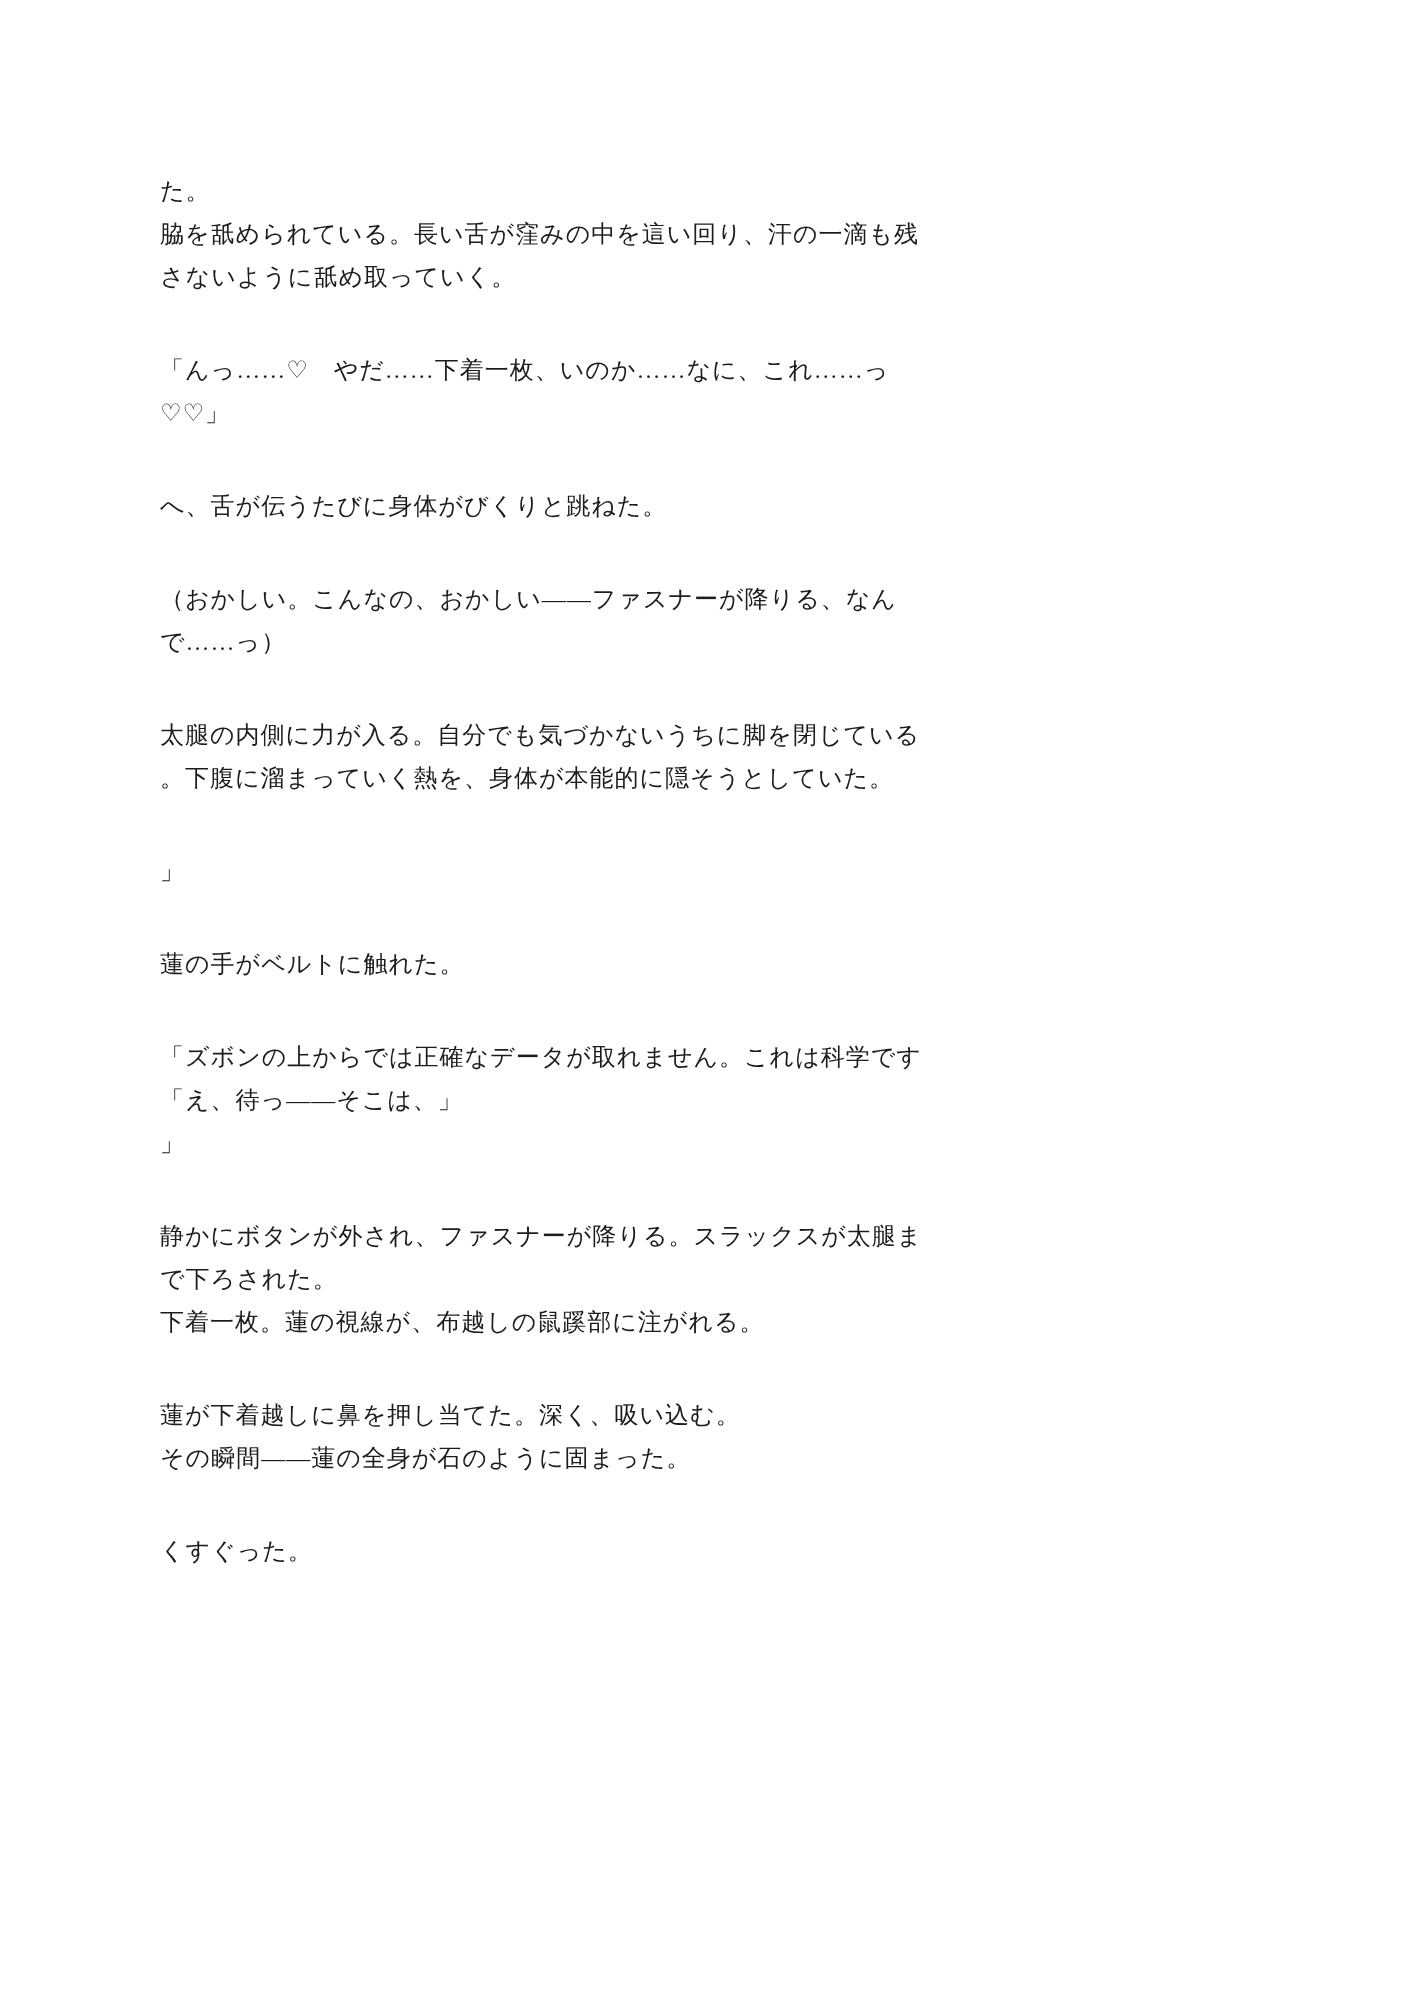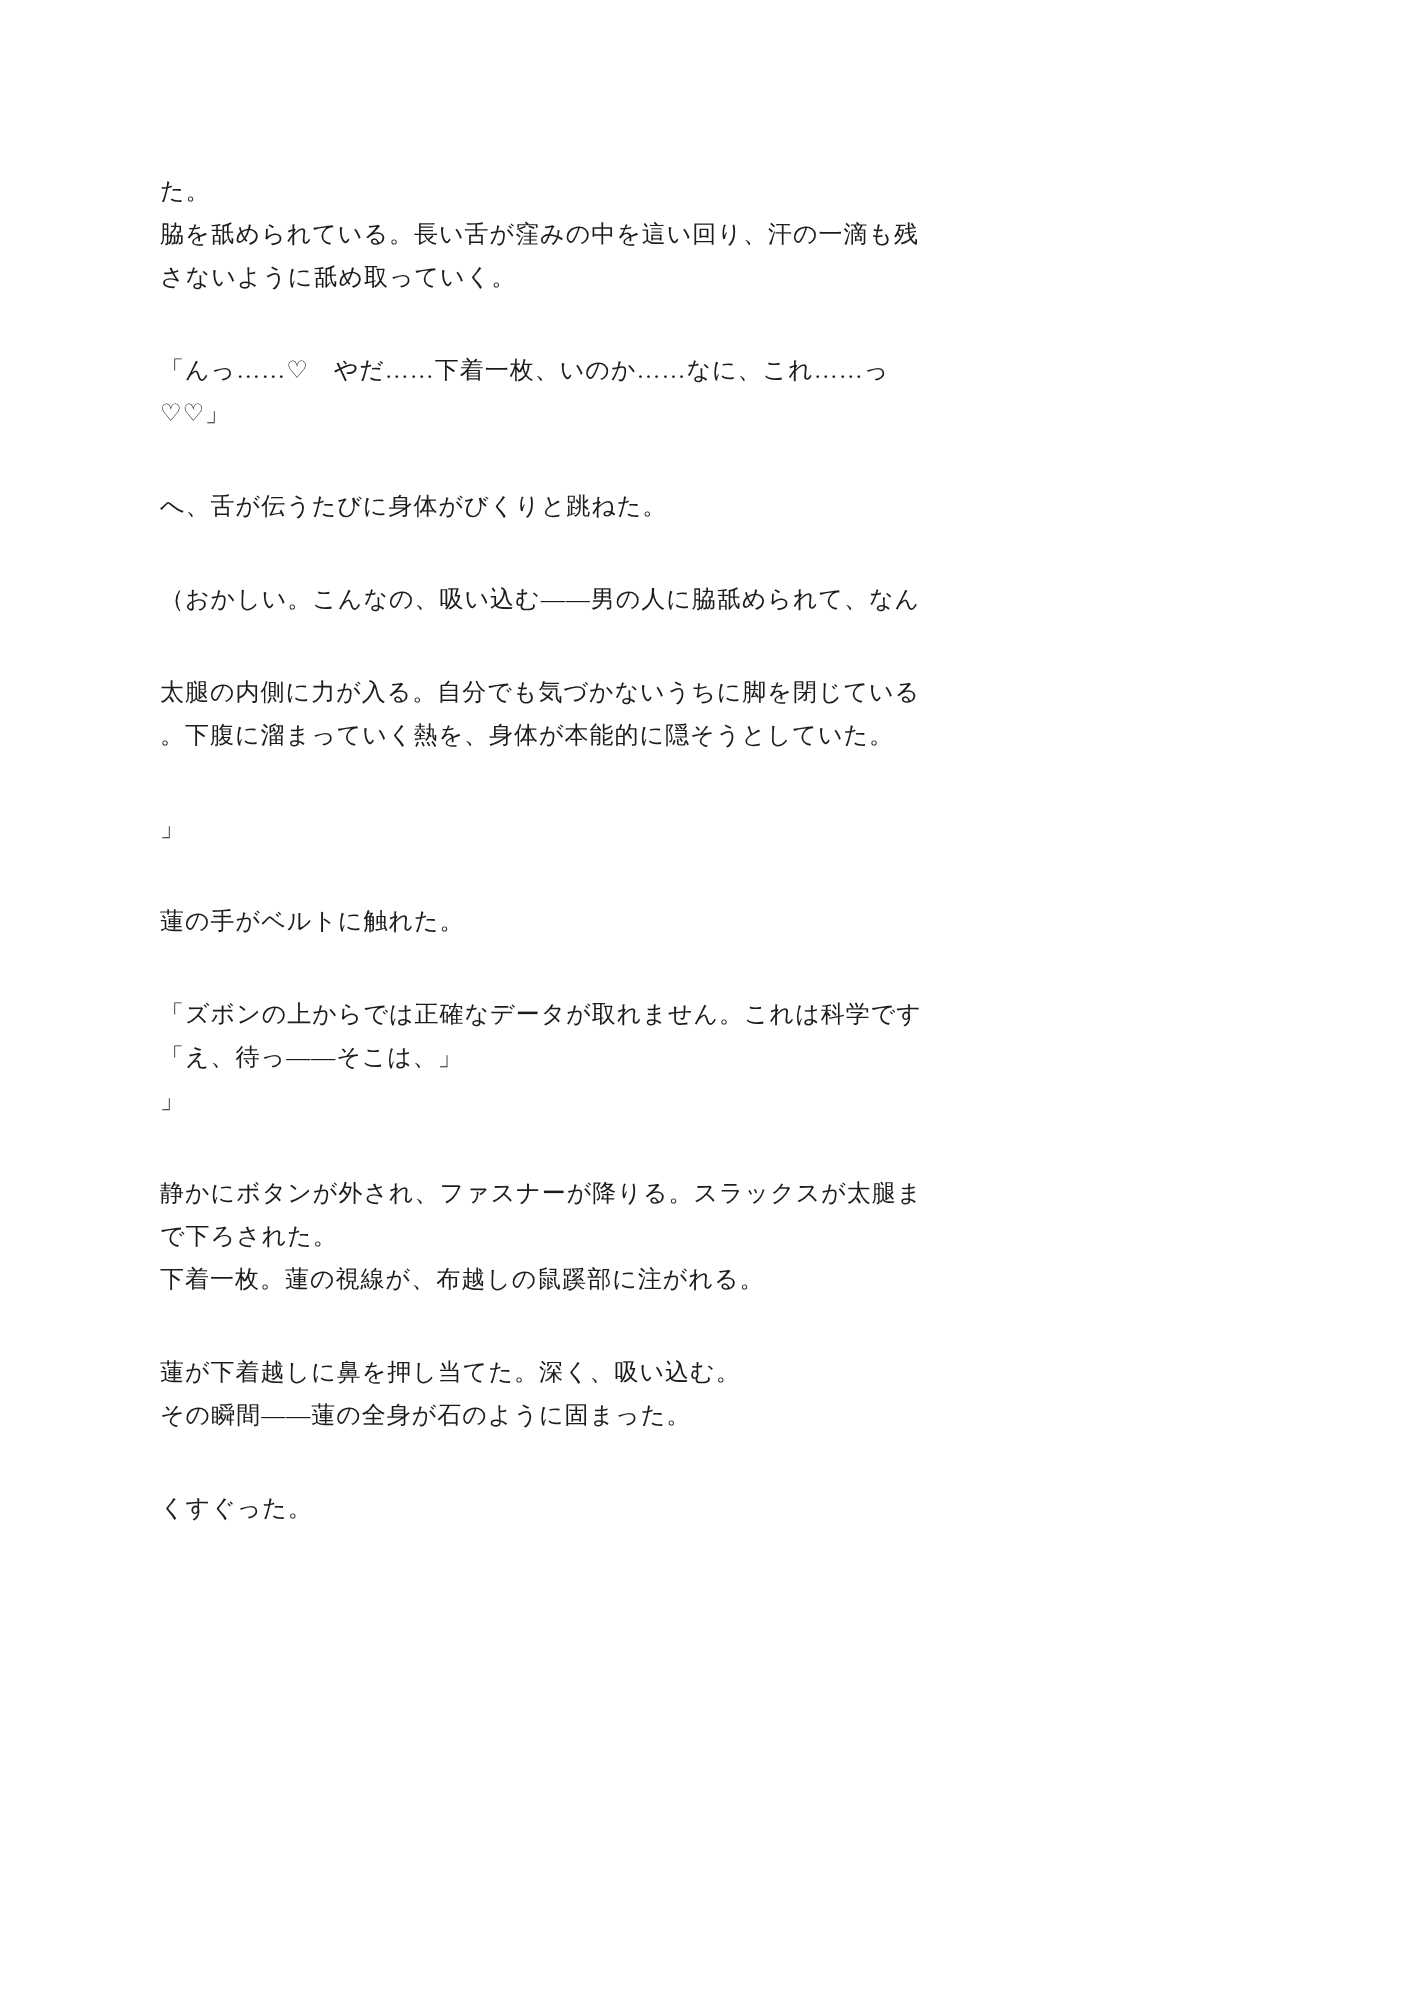--- a/index.html
+++ b/index.html
@@ -53,21 +53,22 @@
         <span class="text-line">さないように舐め取っていく。</span>
       </div>
       <div class="paragraph">
         <span class="text-line">「んっ……♡　やだ……下着一枚、いのか……なに、これ……っ</span>
         <span class="text-line">♡♡」</span>
       </div>
       <div class="paragraph">
         <span class="text-line">へ、舌が伝うたびに身体がびくりと跳ねた。</span>
       </div>
       <div class="paragraph">
-        <span class="text-line">（おかしい。こんなの、吸い込む――男の人に脇舐められて、なん</span>
+        <span class="text-line">（おかしい。こんなの、おかしい――ファスナーが降りる、なん</span>
+        <span class="text-line">で……っ）</span>
       </div>
       <div class="paragraph">
         <span class="text-line">太腿の内側に力が入る。自分でも気づかないうちに脚を閉じている</span>
         <span class="text-line">。下腹に溜まっていく熱を、身体が本能的に隠そうとしていた。</span>
       </div>
       <div class="paragraph">
         <span class="text-line">」</span>
       </div>
       <div class="paragraph">
         <span class="text-line">蓮の手がベルトに触れた。</span>

